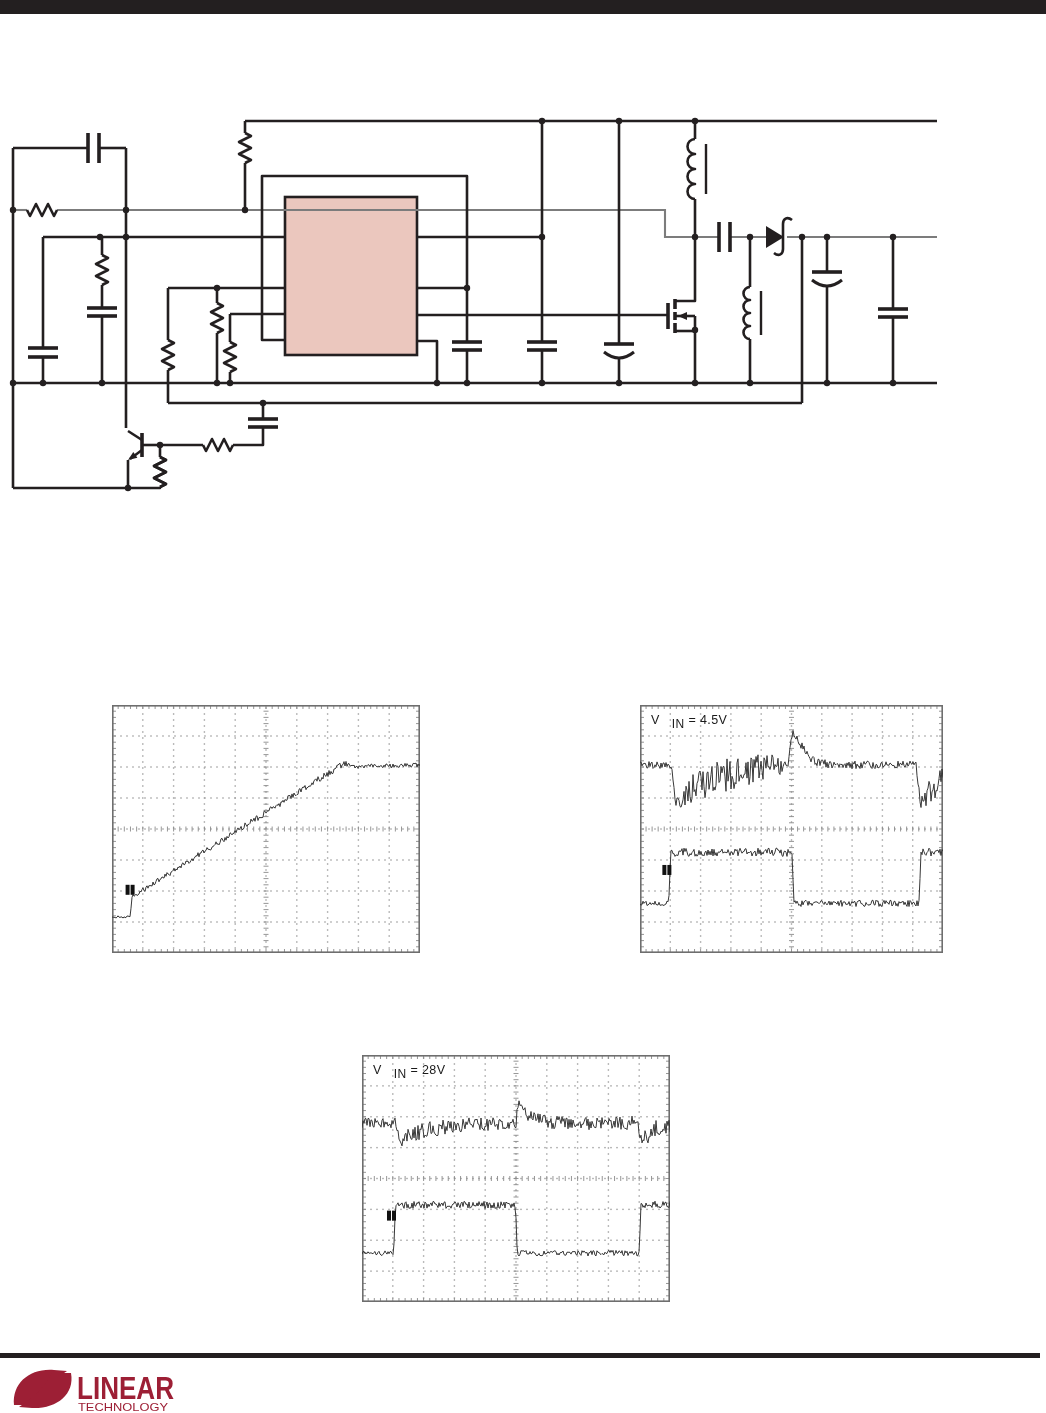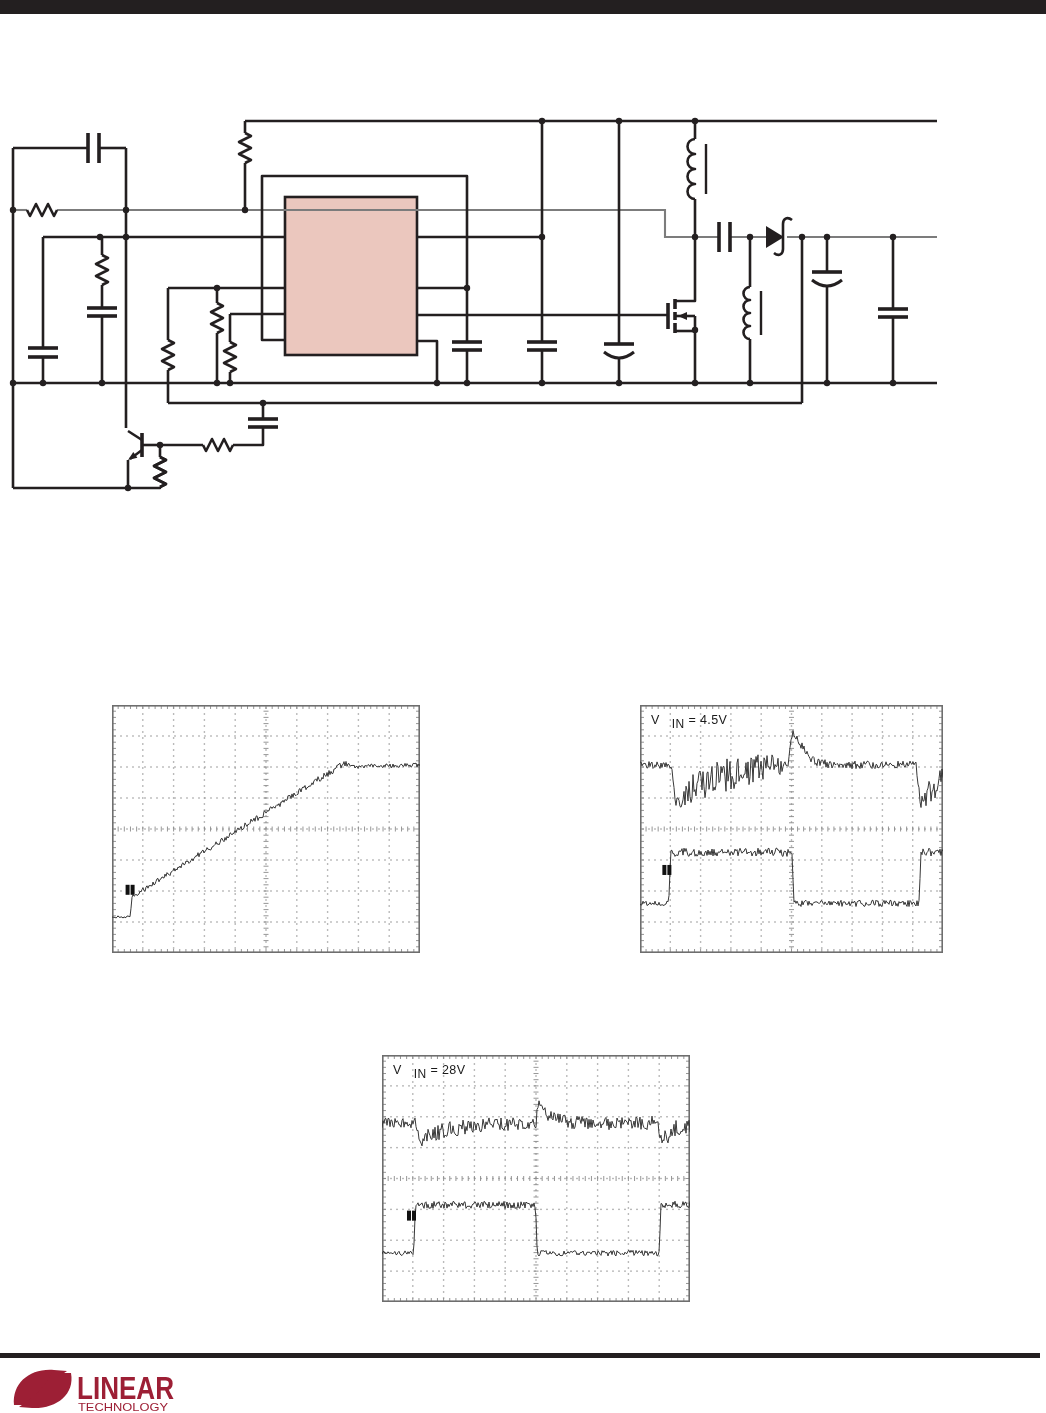--- a/index.html
+++ b/index.html
@@ -2187,21 +2187,21 @@
         <rect x="0.8" y="0.8" width="301.4" height="246.4" fill="none" stroke="#6e6e6e" stroke-width="1.6"></rect>
         <path d="M0 57.2 L1 57.0 L2 60.9 L3 58.7 L4 58.8 L5 58.0 L6 60.1 L7 63.2 L8 62.3 L9 56.6 L10 61.5 L11 58.0 L12 57.1 L13 63.4 L14 62.4 L15 59.8 L16 61.7 L17 56.9 L18 59.7 L19 61.1 L20 63.4 L21 58.0 L22 62.4 L23 58.1 L24 57.9 L25 62.0 L26 57.6 L27 61.5 L28 59.1 L29 60.1 L30 63.1 L31 61.9 L32 64.6 L33 75.0 L34 82.5 L35 94.2 L36 100.4 L37 92.9 L38 93.1 L39 95.4 L40 101.4 L41 102.2 L42 99.0 L43 94.8 L44 86.4 L45 100.0 L46 81.2 L47 85.2 L48 96.0 L49 76.4 L50 91.5 L51 97.5 L52 93.4 L53 69.6 L54 86.6 L55 84.6 L56 90.9 L57 78.4 L58 75.8 L59 67.8 L60 66.0 L61 71.4 L62 84.9 L63 66.7 L64 81.7 L65 92.7 L66 84.5 L67 67.7 L68 66.9 L69 84.3 L70 78.1 L71 69.7 L72 61.4 L73 85.7 L74 82.1 L75 85.1 L76 80.3 L77 57.2 L78 61.4 L79 77.5 L80 75.9 L81 61.6 L82 67.8 L83 61.7 L84 61.5 L85 71.9 L86 86.3 L87 53.9 L88 76.2 L89 69.0 L90 56.5 L91 84.0 L92 71.3 L93 74.3 L94 83.6 L95 77.5 L96 78.9 L97 57.9 L98 53.8 L99 76.3 L100 71.0 L101 69.7 L102 73.1 L103 73.0 L104 69.4 L105 69.1 L106 57.7 L107 73.1 L108 56.9 L109 79.6 L110 71.8 L111 52.9 L112 54.5 L113 77.1 L114 54.5 L115 62.6 L116 51.5 L117 57.3 L118 49.8 L119 73.0 L120 64.8 L121 56.3 L122 65.4 L123 74.3 L124 52.8 L125 55.2 L126 63.2 L127 50.6 L128 61.8 L129 61.7 L130 64.5 L131 60.6 L132 49.9 L133 52.4 L134 64.6 L135 59.5 L136 61.4 L137 61.2 L138 53.3 L139 67.8 L140 69.5 L141 56.3 L142 66.5 L143 61.8 L144 58.6 L145 56.8 L146 60.3 L147 60.3 L148 61.3 L149 51.7 L150 42.7 L151 34.9 L152 32.3 L153 25.5 L154 30.4 L155 32.5 L156 34.1 L157 31.0 L158 36.3 L159 39.3 L160 39.4 L161 43.3 L162 37.9 L163 44.1 L164 41.0 L165 47.4 L166 49.0 L167 46.3 L168 49.5 L169 51.6 L170 53.5 L171 56.9 L172 52.9 L173 51.5 L174 52.6 L175 59.4 L176 58.2 L177 60.7 L178 54.3 L179 54.4 L180 60.6 L181 55.7 L182 54.8 L183 55.6 L184 59.2 L185 54.7 L186 62.2 L187 57.3 L188 62.9 L189 58.7 L190 56.4 L191 57.9 L192 63.0 L193 60.9 L194 57.2 L195 59.5 L196 59.6 L197 58.6 L198 59.2 L199 62.5 L200 58.8 L201 59.8 L202 59.1 L203 62.6 L204 59.7 L205 58.7 L206 62.9 L207 57.9 L208 60.6 L209 57.1 L210 62.6 L211 58.4 L212 63.6 L213 57.5 L214 59.0 L215 56.1 L216 63.6 L217 59.0 L218 61.2 L219 61.0 L220 63.5 L221 57.7 L222 63.1 L223 59.3 L224 56.5 L225 59.2 L226 58.5 L227 56.4 L228 56.2 L229 57.5 L230 60.2 L231 62.2 L232 63.5 L233 57.5 L234 62.4 L235 63.6 L236 59.4 L237 59.9 L238 63.0 L239 62.3 L240 61.8 L241 57.9 L242 57.5 L243 62.3 L244 60.9 L245 60.5 L246 56.8 L247 60.0 L248 60.0 L249 60.3 L250 58.0 L251 58.8 L252 60.2 L253 60.7 L254 60.4 L255 63.1 L256 62.1 L257 63.1 L258 56.2 L259 61.4 L260 58.3 L261 58.5 L262 60.1 L263 56.2 L264 60.4 L265 62.4 L266 60.0 L267 57.7 L268 61.1 L269 59.3 L270 56.1 L271 58.5 L272 59.3 L273 56.8 L274 59.8 L275 58.0 L276 57.2 L277 70.7 L278 79.1 L279 82.7 L280 96.7 L281 102.5 L282 91.2 L283 96.2 L284 95.8 L285 88.0 L286 100.7 L287 85.8 L288 83.1 L289 76.4 L290 80.0 L291 96.2 L292 86.9 L293 84.9 L294 78.9 L295 92.9 L296 85.5 L297 86.0 L298 80.5 L299 73.6 L300 65.6 L301 76.7 L302 64.0 L303 72.6 " fill="none" stroke="#383838" stroke-width="1"></path>
         <path d="M0 199.3 L1 200.1 L2 199.6 L3 196.2 L4 198.0 L5 197.6 L6 196.3 L7 200.5 L8 199.9 L9 199.2 L10 197.5 L11 199.5 L12 198.8 L13 198.0 L14 199.5 L15 196.2 L16 199.5 L17 199.7 L18 200.1 L19 197.3 L20 200.3 L21 200.1 L22 199.8 L23 199.9 L24 200.7 L25 199.2 L26 199.1 L27 196.1 L28 196.8 L29 190.6 L30 165.7 L31 145.4 L32 145.4 L33 148.8 L34 148.6 L35 151.4 L36 150.0 L37 150.1 L38 150.5 L39 145.9 L40 146.3 L41 146.2 L42 143.7 L43 150.1 L44 143.2 L45 146.5 L46 143.5 L47 146.9 L48 150.6 L49 151.3 L50 148.6 L51 150.0 L52 147.6 L53 146.3 L54 144.4 L55 151.2 L56 149.2 L57 151.2 L58 150.0 L59 145.4 L60 149.8 L61 146.5 L62 150.4 L63 149.8 L64 150.9 L65 147.1 L66 146.2 L67 150.4 L68 145.0 L69 149.7 L70 146.3 L71 149.9 L72 144.0 L73 150.9 L74 144.4 L75 150.2 L76 147.6 L77 151.0 L78 147.2 L79 147.0 L80 147.2 L81 145.9 L82 144.1 L83 148.2 L84 147.0 L85 147.4 L86 147.3 L87 147.9 L88 144.6 L89 147.6 L90 150.5 L91 147.0 L92 146.9 L93 149.9 L94 148.0 L95 144.1 L96 145.9 L97 144.6 L98 150.8 L99 146.2 L100 143.3 L101 145.9 L102 148.2 L103 146.7 L104 146.5 L105 144.0 L106 143.7 L107 149.0 L108 147.2 L109 147.9 L110 146.9 L111 146.4 L112 151.0 L113 148.3 L114 147.1 L115 146.0 L116 151.0 L117 148.9 L118 143.2 L119 148.8 L120 144.8 L121 150.2 L122 147.3 L123 149.1 L124 146.5 L125 145.3 L126 144.6 L127 148.1 L128 143.6 L129 143.3 L130 148.7 L131 148.3 L132 145.0 L133 150.5 L134 149.6 L135 147.0 L136 143.2 L137 143.3 L138 145.2 L139 145.3 L140 148.1 L141 144.8 L142 150.7 L143 151.4 L144 146.6 L145 146.0 L146 147.2 L147 151.4 L148 144.4 L149 147.8 L150 146.3 L151 148.2 L152 149.3 L153 174.3 L154 197.2 L155 195.7 L156 198.4 L157 196.1 L158 198.3 L159 200.5 L160 199.4 L161 201.5 L162 195.8 L163 199.9 L164 197.0 L165 195.8 L166 195.4 L167 196.4 L168 200.4 L169 196.2 L170 199.3 L171 198.1 L172 200.5 L173 198.5 L174 197.2 L175 197.4 L176 196.5 L177 197.3 L178 197.4 L179 198.7 L180 197.7 L181 195.7 L182 195.9 L183 198.2 L184 199.5 L185 196.9 L186 198.6 L187 199.9 L188 198.3 L189 196.1 L190 200.1 L191 196.7 L192 199.9 L193 196.7 L194 197.0 L195 197.1 L196 197.9 L197 199.2 L198 196.3 L199 200.7 L200 197.5 L201 195.3 L202 201.4 L203 197.2 L204 196.9 L205 197.0 L206 199.6 L207 199.0 L208 199.2 L209 196.6 L210 200.8 L211 198.9 L212 196.4 L213 198.1 L214 196.5 L215 196.7 L216 201.5 L217 197.5 L218 196.0 L219 195.7 L220 195.3 L221 198.6 L222 198.7 L223 199.6 L224 201.3 L225 201.1 L226 197.5 L227 199.3 L228 200.3 L229 199.5 L230 200.1 L231 198.6 L232 195.4 L233 195.3 L234 199.6 L235 200.1 L236 195.2 L237 196.4 L238 195.8 L239 201.4 L240 198.8 L241 201.2 L242 201.1 L243 197.1 L244 195.4 L245 198.8 L246 195.7 L247 197.7 L248 197.7 L249 199.3 L250 195.4 L251 195.5 L252 201.0 L253 199.8 L254 196.4 L255 196.3 L256 200.8 L257 198.5 L258 201.3 L259 196.6 L260 198.2 L261 197.0 L262 197.4 L263 196.1 L264 199.7 L265 197.2 L266 199.7 L267 201.4 L268 195.5 L269 201.5 L270 195.5 L271 196.8 L272 199.5 L273 197.3 L274 197.4 L275 199.8 L276 201.0 L277 195.7 L278 200.9 L279 195.3 L280 173.5 L281 147.1 L282 149.7 L283 143.9 L284 146.7 L285 149.3 L286 150.3 L287 147.5 L288 146.3 L289 143.2 L290 144.6 L291 151.0 L292 146.4 L293 147.8 L294 149.2 L295 146.3 L296 145.9 L297 145.5 L298 145.1 L299 147.8 L300 144.2 L301 150.5 L302 144.5 L303 146.1 " fill="none" stroke="#383838" stroke-width="1"></path>
         <g fill="#111">
           <rect x="22.376" y="159.96" width="4" height="10"></rect>
           <rect x="27.376" y="159.96" width="4" height="10"></rect>
         </g>
       </svg>
     </div>
 
-  <div class="scope" style="left:382px;top:1055px;width:308px;height:247px;">
+  <div class="scope" style="left:362px;top:1055px;width:308px;height:247px;">
     <div class="scope-label"><span>V</span><sub>IN</sub><span> = 28V</span></div>
   <svg width="308" height="247">
         <g fill="#9d9d9d">
           <rect x="30.1" y="2.3" width="1.4" height="1.4"></rect>
           <rect x="30.1" y="8.3" width="1.4" height="1.4"></rect>
           <rect x="30.1" y="14.3" width="1.4" height="1.4"></rect>
           <rect x="30.1" y="20.3" width="1.4" height="1.4"></rect>
           <rect x="30.1" y="26.3" width="1.4" height="1.4"></rect>
           <rect x="30.1" y="32.3" width="1.4" height="1.4"></rect>
           <rect x="30.1" y="38.3" width="1.4" height="1.4"></rect>

